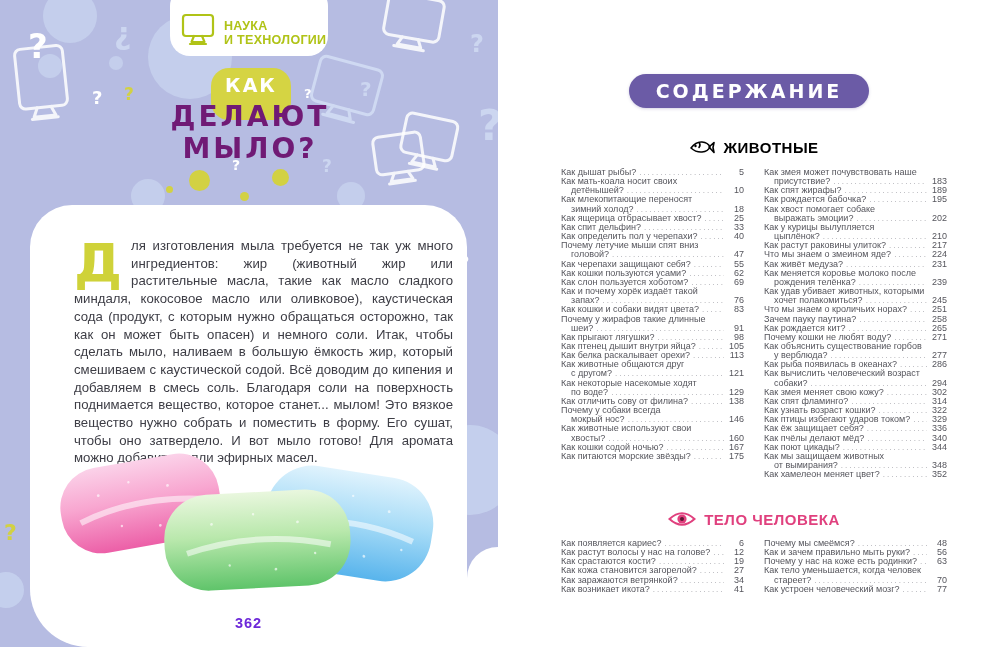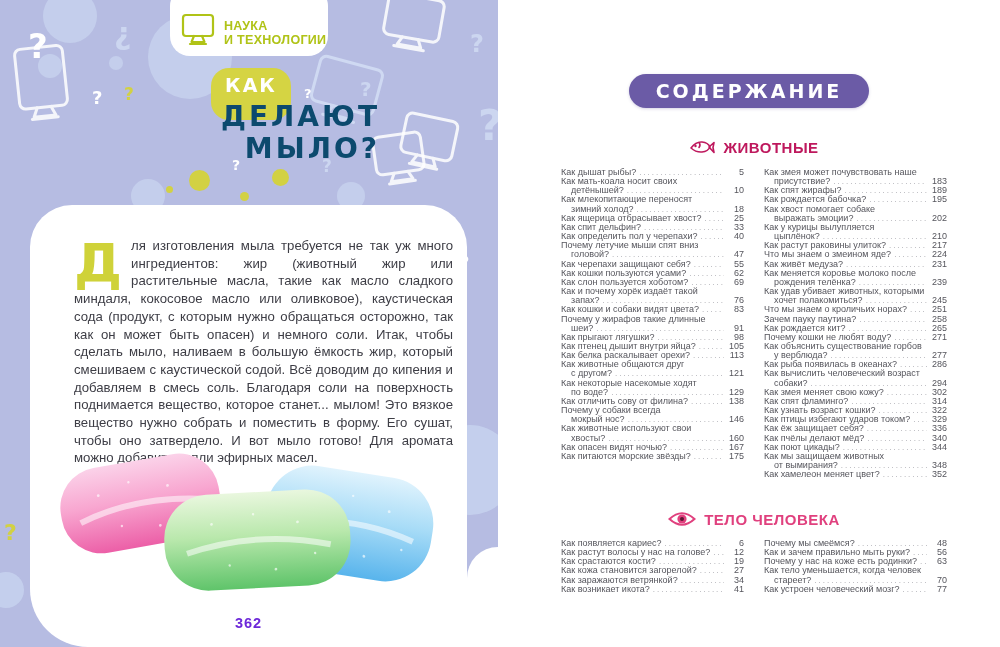--- a/index.html
+++ b/index.html
@@ -26,23 +26,23 @@
     color:#b0c317; letter-spacing:.3px;
   }
 
   .how-pill {
     position:absolute; left:211px; top:68px; width:80px; height:52px;
     background:#d5d443; border-radius:18px;
     color:#ffffff; font-family:"DejaVu Sans", sans-serif; font-weight:800;
     font-size:19px; line-height:34px; text-align:center; letter-spacing:2px;
   }
   .big-title {
-    position:absolute; left:120px; width:260px; text-align:right;
+    position:absolute; left:120px; width:260px; text-align:center;
     font-family:"DejaVu Sans", sans-serif; font-weight:800;
-    color:#0c4a6e; letter-spacing:3px;
+    color:#701a75; letter-spacing:3px;
   }
   .title1 { top:100px; font-size:28px; }
   .title2 { top:132px; font-size:28px; }
   .dot { position:absolute; border-radius:50%; background:#d2d143; }
 
   .content-panel {
     position:absolute; left:30px; top:205px; width:437px; height:442px;
     background:#ffffff; border-radius:42px 42px 0 58px;
   }
   .corner-patch {
@@ -254,21 +254,21 @@
       <div class="page-num">362</div>
     </div>
     <div class="corner-patch"></div>
   </div>
 
   <div class="page-right">
 
     <div class="toc-pill">СОДЕРЖАНИЕ</div>
 
     <div class="toc-section" id="sec0">
-      <div class="sec-header" style="color: #be185d;">
+      <div class="sec-header" style="color: #000000;">
         <svg width="26" height="19" viewBox="0 0 26 19">
           <g fill="none" stroke="currentColor" stroke-width="1.6" stroke-linecap="round" stroke-linejoin="round">
             <path d="M2,10 Q7,3.5 13,4 Q19,4.5 21,9 Q19,13.5 13,14 Q7,14.5 2,10 Z"></path>
             <path d="M20,9 L25,4.5 L24,9.5 L25,14.5 Z"></path>
             <path d="M10,4.5 Q12,7 10,9.5"></path>
           </g>
           <circle cx="6.5" cy="8" r="1.2" fill="currentColor"></circle>
         </svg>
         <span>ЖИВОТНЫЕ</span>
       </div>
@@ -425,21 +425,21 @@
             <div class="entry">
               <div class="tline">Как животные используют свои</div>
               <div class="trow indent">
                 <span class="q">хвосты?</span>
                 <span class="leader"></span>
                 <span class="pg">160</span>
               </div>
             </div>
             <div class="entry">
               <div class="trow">
-                <span class="q">Как опасен видят ночью?</span>
+                <span class="q">Как кошки содой ночью?</span>
                 <span class="leader"></span>
                 <span class="pg">167</span>
               </div>
             </div>
             <div class="entry">
               <div class="trow">
                 <span class="q">Как питаются морские звёзды?</span>
                 <span class="leader"></span>
                 <span class="pg">175</span>
               </div>

